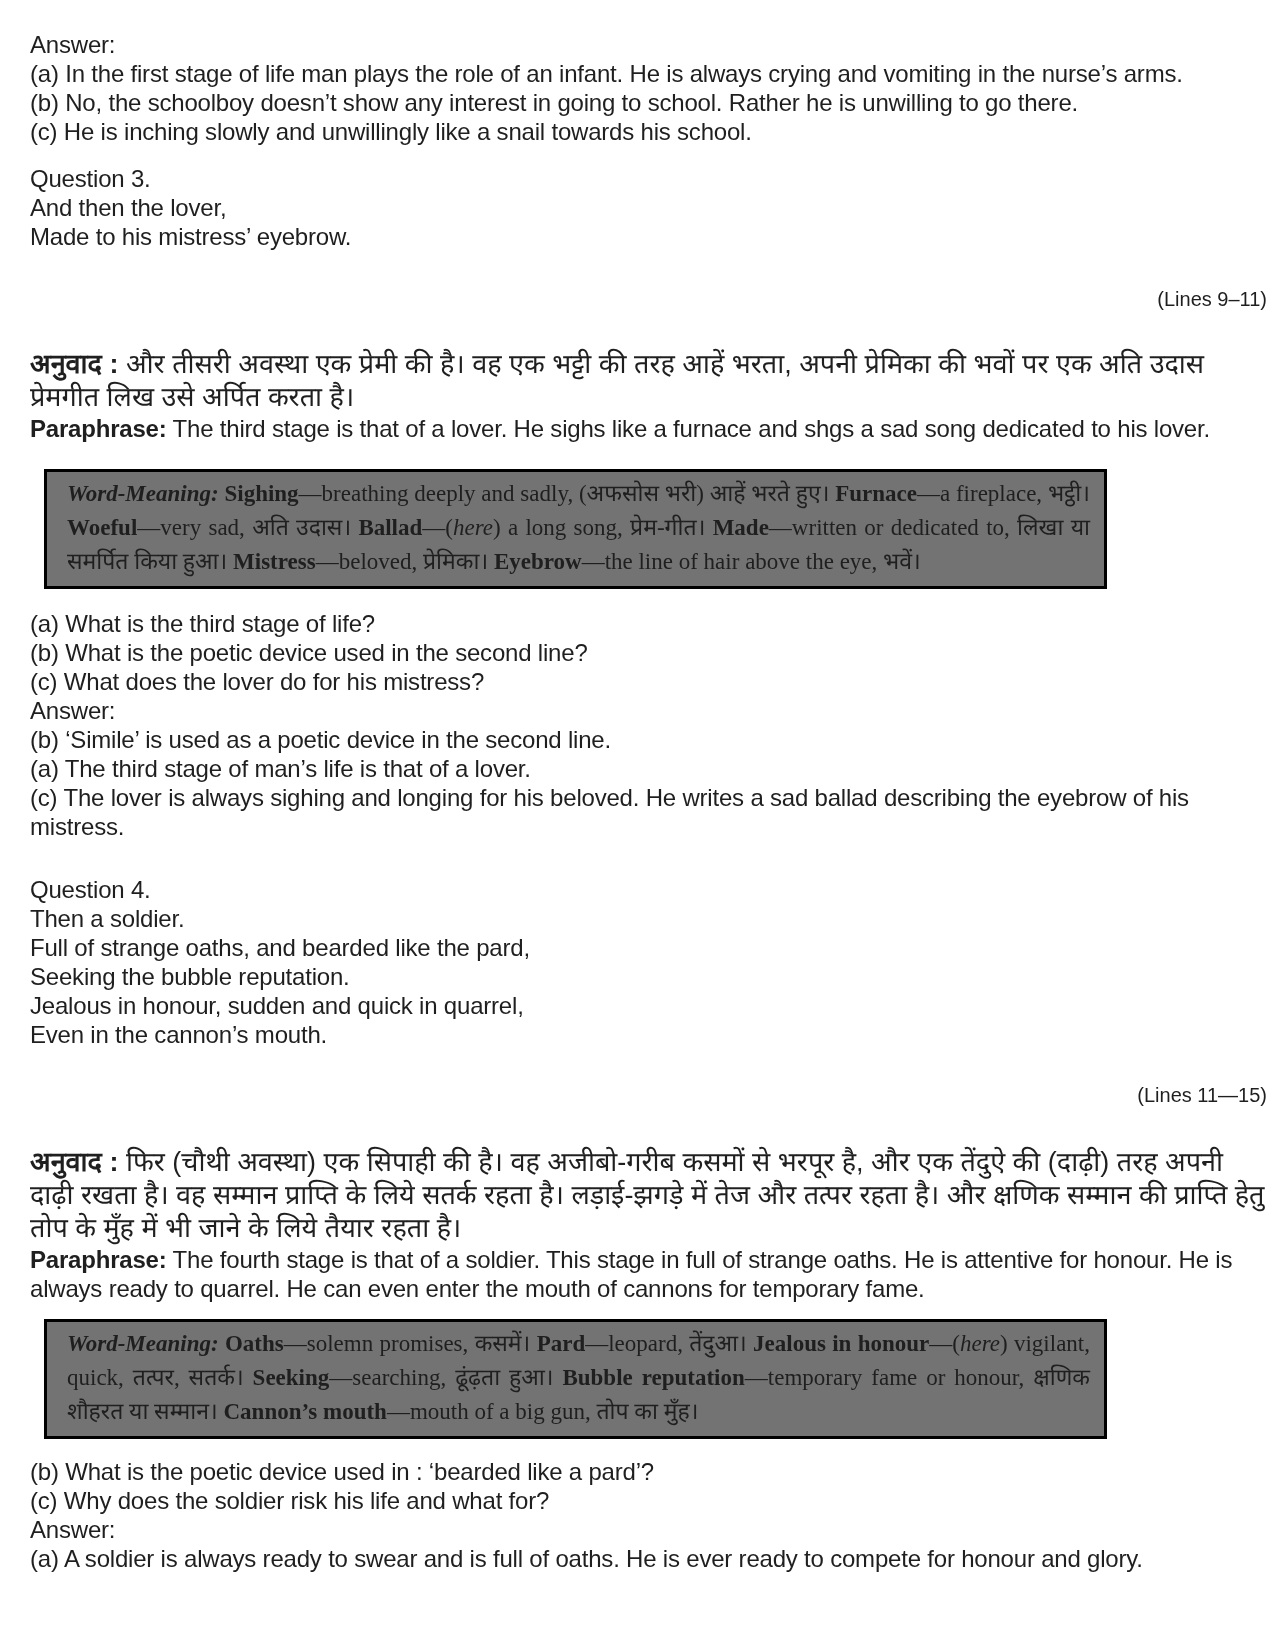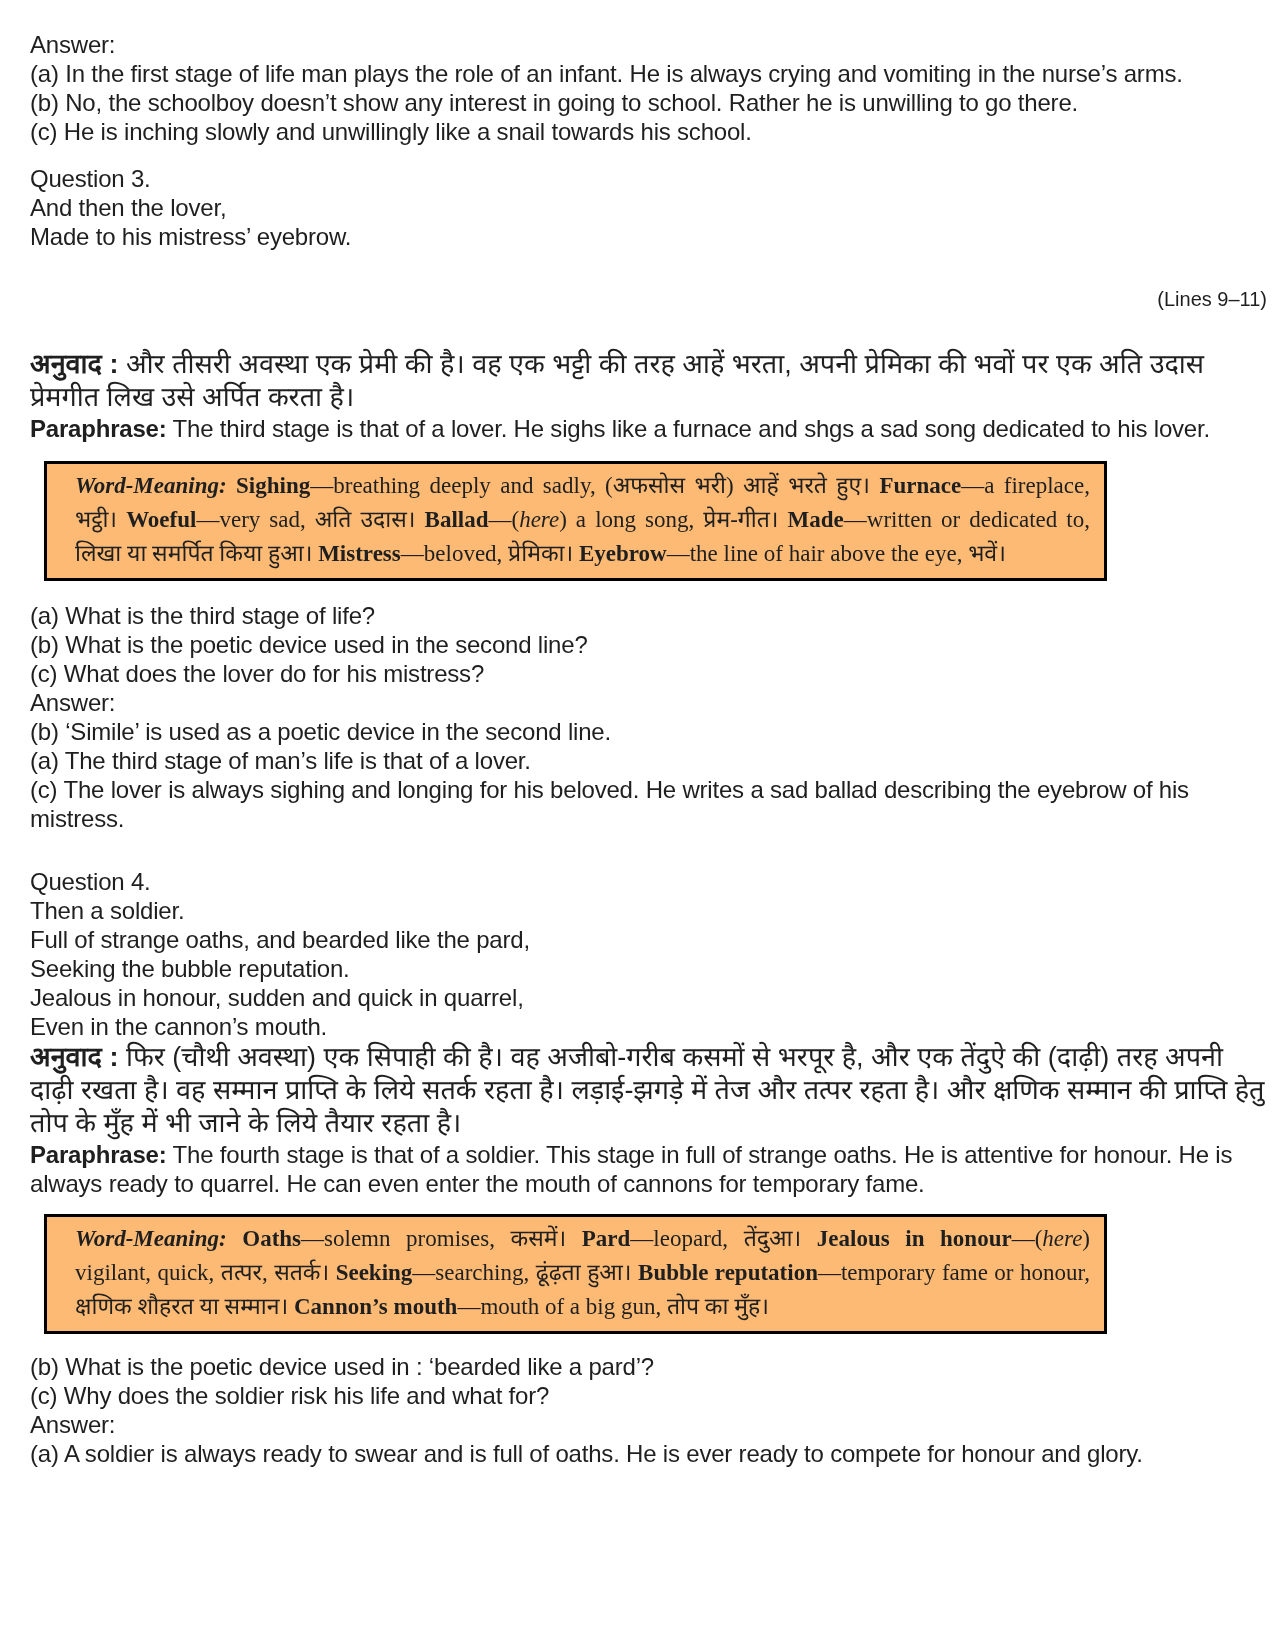--- a/index.html
+++ b/index.html
@@ -20,23 +20,23 @@
   .hi   { font-size: 27px; line-height: 33px; letter-spacing: 0; }
   .hi .lbl { font-weight: bold; }
   .para b { letter-spacing: -0.2px; }
   .lines-ref { text-align: right; font-size: 20px; line-height: 29px; }
   .ref1 { margin: 34px 0 34px 0; }
   .ref2 { margin: 32px 0 36px 0; }
   .gap-q3 { margin-top: 18px; }
   .gap-q4 { margin-top: 34px; }
   .wm-box {
     border: 3px solid #000000;
-    margin: 18px 160px 20px 14px;
-    padding: 5px 14px 7px 28px;
-    background: #fdba74;
+    margin: 26px 160px 20px 14px;
+    padding: 5px 14px 7px 20px;
+    background: #737373;
   }
   .wm-box.second { margin-top: 16px; margin-bottom: 18px; }
   .wm-text {
     font-family: "Liberation Serif", "DejaVu Serif", serif;
     font-size: 23px;
     line-height: 34px;
     text-align: justify;
     letter-spacing: 0;
   }
   .wm-label { font-style: italic; font-weight: bold; }
@@ -79,20 +79,21 @@
   </section>
 
   <section>
     <p class="sans gap-q4">Question 4.</p>
     <p class="sans">Then a soldier.</p>
     <p class="sans">Full of strange oaths, and bearded like the pard,</p>
     <p class="sans">Seeking the bubble reputation.</p>
     <p class="sans">Jealous in honour, sudden and quick in quarrel,</p>
     <p class="sans">Even in the cannon’s mouth.</p>
 
+    <p class="lines-ref ref2">(Lines 11—15)</p>
 
     <p class="hi"><span class="lbl">अनुवाद :</span> <span>फिर (चौथी अवस्था) एक सिपाही की है। वह अजीबो-गरीब कसमों से भरपूर है, और एक तेंदुऐ की (दाढ़ी) तरह अपनी दाढ़ी रखता है। वह सम्मान प्राप्ति के लिये सतर्क रहता है। लड़ाई-झगड़े में तेज और तत्पर रहता है। और क्षणिक सम्मान की प्राप्ति हेतु तोप के मुँह में भी जाने के लिये तैयार रहता है।</span></p>
 
     <p class="sans para"><b>Paraphrase:</b> <span>The fourth stage is that of a soldier. This stage in full of strange oaths. He is attentive for honour. He is always ready to quarrel. He can even enter the mouth of cannons for temporary fame.</span></p>
 
     <div class="wm-box second">
       <p class="wm-text"><span class="wm-label">Word-Meaning:</span> <span class="wm-entries"><b>Oaths</b>—solemn promises, कसमें। <b>Pard</b>—leopard, तेंदुआ। <b>Jealous in honour</b>—(<i>here</i>) vigilant, quick, तत्पर, सतर्क। <b>Seeking</b>—searching, ढूंढ़ता हुआ। <b>Bubble reputation</b>—temporary fame or honour, क्षणिक शौहरत या सम्मान। <b>Cannon’s mouth</b>—mouth of a big gun, तोप का मुँह।</span></p>
     </div>
 
     <p class="sans">(b) What is the poetic device used in : ‘bearded like a pard’?</p>

